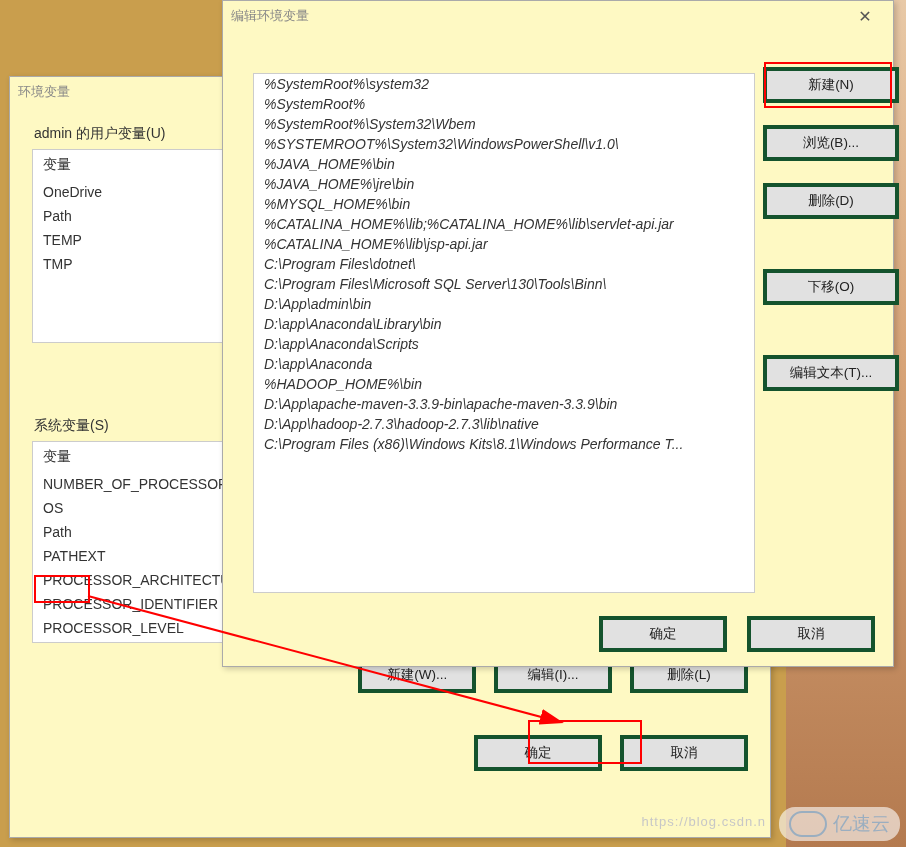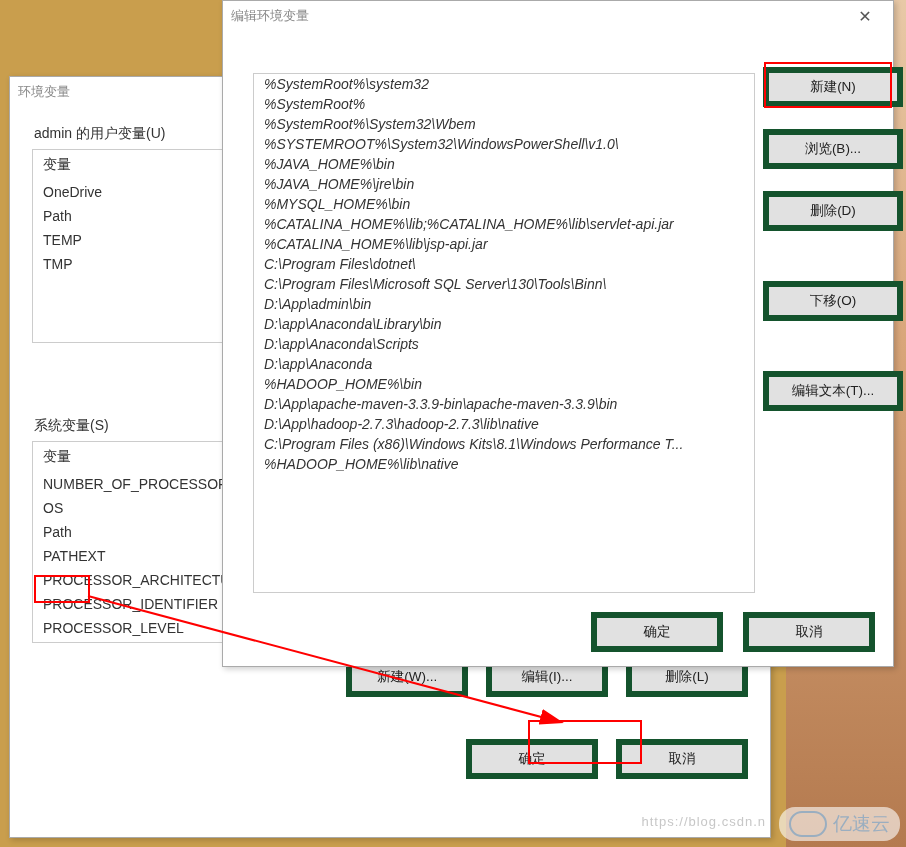--- a/index.html
+++ b/index.html
@@ -1,29 +1,29 @@
 <!DOCTYPE html>
 <html><head>
 <meta charset="utf-8">
 <style>
   html,body{margin:0;padding:0;font-family:"Microsoft YaHei","SimSun",sans-serif;font-size:14px;color:#333;background:#c99e4d;}
   .stage{position:relative;width:906px;height:847px;overflow:hidden;}
   .bg-photo{position:absolute;right:0;top:0;width:120px;height:100%;background:linear-gradient(to bottom,#e8c9a7 0%,#d9a67a 40%,#b47a4f 100%);}
-  .dialog{position:absolute;background:#ffffff;border:1px solid #aaa;box-shadow:2px 2px 6px rgba(0,0,0,0.2);}
+  .dialog{position:absolute;background:#fef9c3;border:1px solid #aaa;box-shadow:2px 2px 6px rgba(0,0,0,0.2);}
   .dlg-env{left:9px;top:76px;width:760px;height:760px;}
   .dlg-edit{left:222px;top:0;width:670px;height:665px;}
   .titlebar{display:flex;align-items:center;justify-content:space-between;height:30px;padding:0 8px;color:#888;font-size:13px;}
   .close-x{width:40px;text-align:center;color:#555;font-size:16px;cursor:default;}
   .group-label{padding:18px 0 6px 24px;color:#333;}
   .listbox{margin:0 22px;background:#fff;border:1px solid #ccc;height:192px;overflow:hidden;}
   .listbox .hdr{padding:6px 10px;color:#333;}
   .listbox .row{padding:4px 10px;color:#333;}
   .listbox.sys{height:200px;overflow:hidden;position:relative;}
   .scroll-arrow{position:absolute;right:2px;bottom:2px;width:16px;height:16px;color:#666;font-size:12px;text-align:center;}
-  .btn{display:inline-flex;align-items:center;justify-content:center;min-width:90px;height:28px;padding:0 10px;background:#e1e1e1;border:6px solid #14532d;font-size:13.5px;color:#222;}
+  .btn{display:inline-flex;align-items:center;justify-content:center;min-width:90px;height:28px;padding:0 10px;background:#e1e1e1;border:4px solid #14532d;font-size:13.5px;color:#222;}
   .btnrow{text-align:right;padding:14px 22px 0 0;}
   .btnrow .btn{margin-left:14px;}
   .path-list{position:absolute;left:30px;top:72px;width:500px;height:518px;background:#fff;border:1px solid #ccc;overflow:hidden;}
   .path-list .prow{padding:2px 10px;white-space:nowrap;overflow:hidden;text-overflow:ellipsis;font-style:italic;}
   .side-btns{position:absolute;right:18px;top:66px;width:112px;}
   .side-btns .btn{display:flex;width:108px;margin-bottom:22px;}
   .side-btns .gap{height:28px;}
   .edit-bottom{position:absolute;left:0;right:0;bottom:14px;text-align:right;padding-right:18px;}
   .edit-bottom .btn{margin-left:16px;min-width:100px;}
   .hl{position:absolute;border:2px solid #ff0000;pointer-events:none;}
@@ -104,21 +104,20 @@
       <div class="prow">C:\Program Files\dotnet\</div>
       <div class="prow">C:\Program Files\Microsoft SQL Server\130\Tools\Binn\</div>
       <div class="prow">D:\App\admin\bin</div>
       <div class="prow">D:\app\Anaconda\Library\bin</div>
       <div class="prow">D:\app\Anaconda\Scripts</div>
       <div class="prow">D:\app\Anaconda</div>
       <div class="prow">%HADOOP_HOME%\bin</div>
       <div class="prow">D:\App\apache-maven-3.3.9-bin\apache-maven-3.3.9\bin</div>
       <div class="prow">D:\App\hadoop-2.7.3\hadoop-2.7.3\lib\native</div>
       <div class="prow">C:\Program Files (x86)\Windows Kits\8.1\Windows Performance T...</div>
-      <div class="prow">%HADOOP_HOME%\lib\native</div>
     </div>
 
     <div class="side-btns">
       <span class="btn">新建(N)</span>
       <span class="btn">浏览(B)...</span>
       <span class="btn">删除(D)</span>
       <div class="gap"></div>
       <span class="btn">下移(O)</span>
       <div class="gap"></div>
       <span class="btn">编辑文本(T)...</span>

